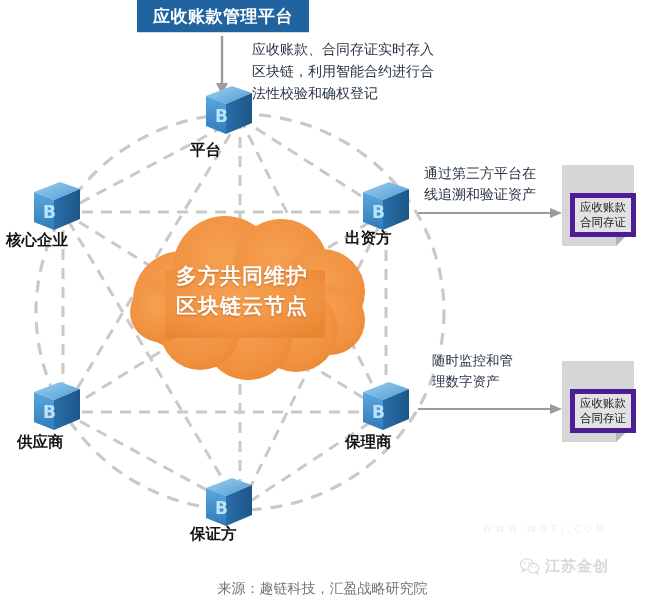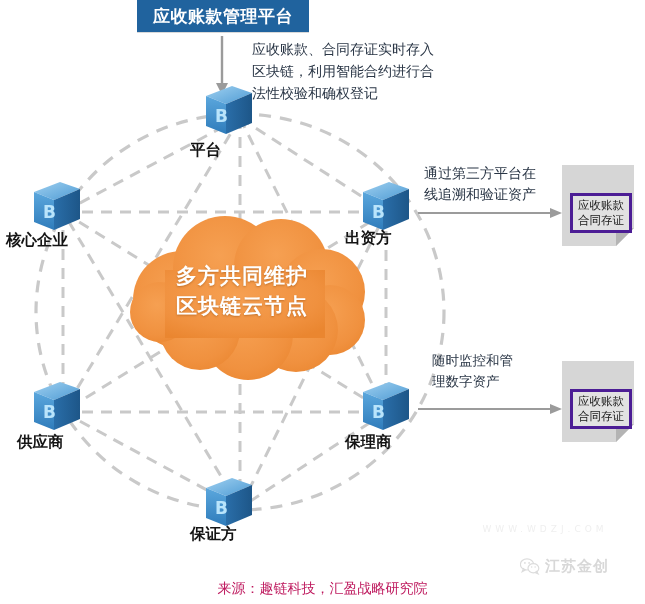--- a/index.html
+++ b/index.html
@@ -40,40 +40,40 @@
   }
 
   
   .ledger{position:absolute;width:72px;height:86px;}
   .ledger .lg-title{
     position:absolute;left:0;top:9px;width:72px;text-align:center;
     font-size:12px;font-weight:bold;color:#1a1a1a;margin-top:30px;
   }
   .ledger .lg-inner{
     position:absolute;left:8px;top:28px;width:56px;height:34px;
-    background:#e2e2e2;border:3px solid #4c1d95;
+    background:#e2e2e2;border:5px solid #4c1d95;
     display:flex;flex-direction:column;align-items:center;justify-content:center;
     line-height:15px;
   }
   .ledger .lg-inner span{font-size:11.5px;color:#1a1a1a;white-space:nowrap;}
 
   
   .cloud-text{
     position:absolute;left:127px;top:261px;width:230px;text-align:center;
     color:#ffffff;font-size:21px;font-weight:bold;line-height:30px;
     text-shadow:0 1px 2px rgba(140,70,10,.45);
     letter-spacing:1px;
     white-space:pre-line;
     pointer-events:none;
   }
 
   
   .source{
     position:absolute;left:0;top:580px;width:645px;text-align:center;
-    color:#be185d;font-size:14px;
+    color:#737373;font-size:14px;
   }
   
   .wm-wdzj{
     position:absolute;left:470px;top:492px;width:150px;text-align:center;
     color:#ececec;font-size:30px;font-weight:bold;letter-spacing:3px;
     line-height:32px;
     -webkit-text-stroke:1px #e3e3e3;
   }
   .wm-wdzj-sub{
     position:absolute;left:470px;top:524px;width:150px;text-align:center;

